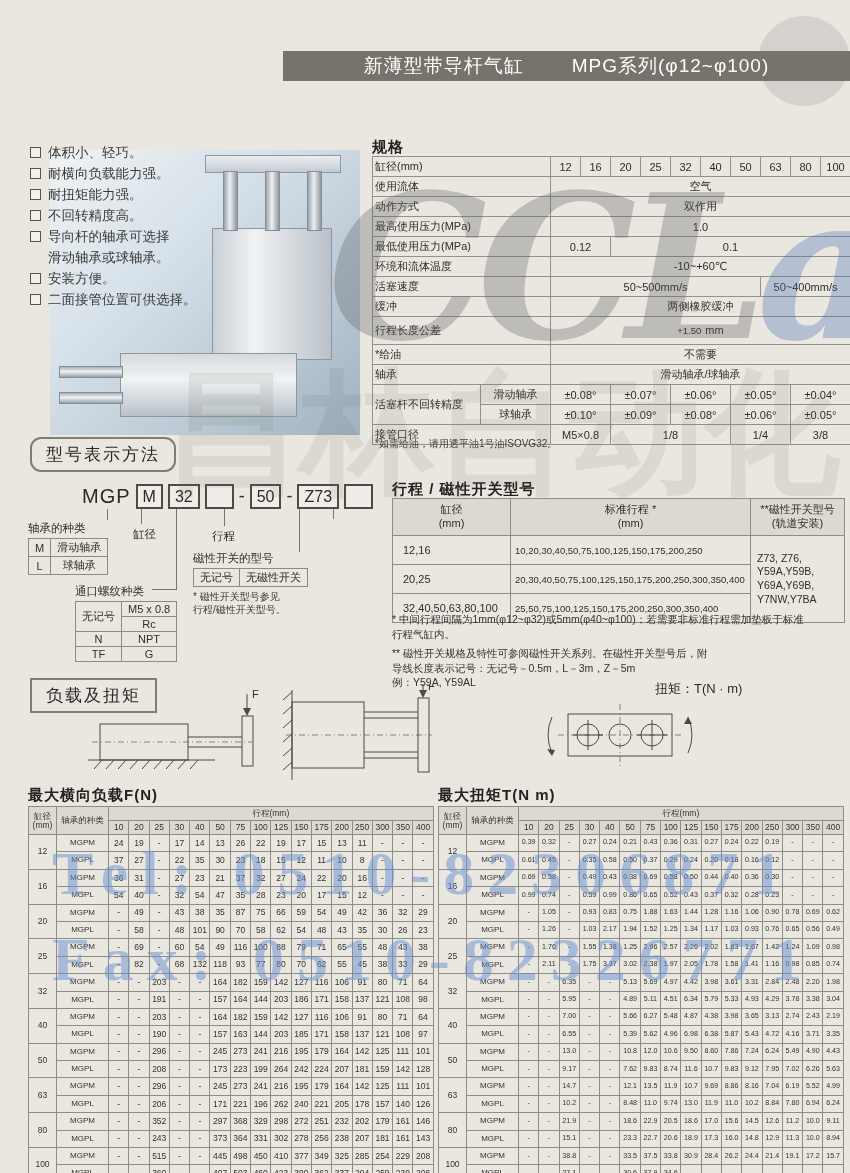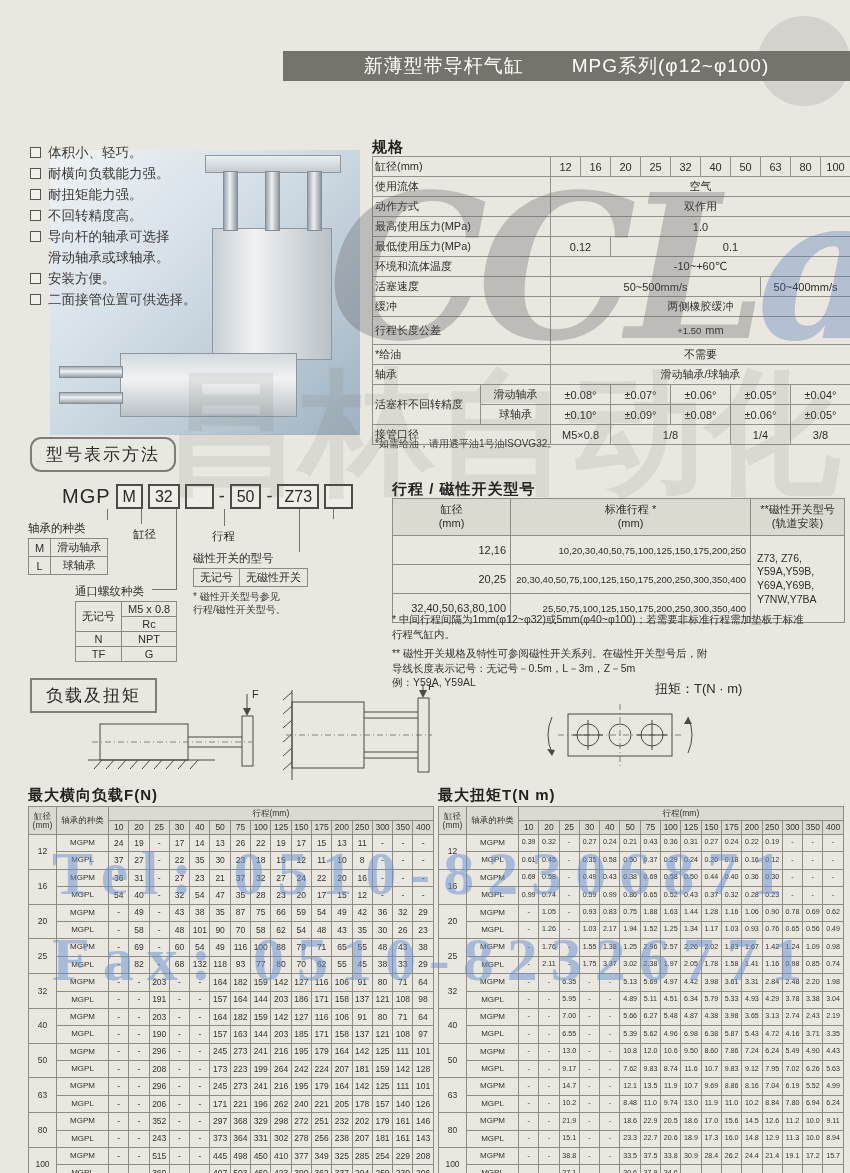--- a/index.html
+++ b/index.html
@@ -36,36 +36,36 @@
       letter-spacing:2px;color:#2a2926;background:transparent;z-index:2;}
   
   .spec-table{position:absolute;left:372px;top:156px;width:478px;border-collapse:collapse;table-layout:fixed;z-index:2;}
   .spec-table td{border:1px solid #94918a;font-size:11px;text-align:center;padding:0 2px;height:19px;color:#2e2d29;overflow:hidden;}
   .spec-table td.lbl{text-align:left;}
   .tol{display:flex;align-items:center;justify-content:center;gap:4px;line-height:1;}
   .tol .fr{display:flex;flex-direction:row;font-size:9.5px;align-items:flex-start;}
   .spec-note{position:absolute;left:375px;top:437px;font-size:10px;color:#3a3935;z-index:2;}
   
   .model-line{position:absolute;left:62px;top:484px;display:inline-flex;align-items:center;gap:5px;z-index:2;}
-  .model-line .mgp{font-size:20px;color:#2a2926;letter-spacing:1px;}
+  .model-line .mgp{font-size:20px;color:#2a2926;letter-spacing:1px;margin-left:20px;}
   .mbox{border:2px solid #4c4b46;padding:1px 5px;font-size:16px;min-height:19px;display:inline-flex;
       align-items:center;justify-content:center;color:#2a2926;background:rgba(255,255,255,.25);}
   .mbox.empty{min-width:15px;}
   .dash{font-size:18px;}
   .mini-title{font-size:11.5px;color:#2e2d29;margin-bottom:2px;white-space:nowrap;}
   .mini{border-collapse:collapse;}
   .mini td{border:1px solid #8d8a84;font-size:11px;padding:1px 6px;color:#2e2d29;text-align:center;white-space:nowrap;}
   .small-label{position:absolute;font-size:11.5px;color:#2e2d29;z-index:2;}
   .mini-note{font-size:10px;color:#3a3935;line-height:1.3;margin-top:3px;}
   .ll{position:absolute;background:#77756e;z-index:2;}
   
   .stroke-table{position:absolute;left:392px;top:498px;width:452px;border-collapse:collapse;table-layout:fixed;z-index:2;}
   .stroke-table td,.stroke-table th{border:1px solid #8f8c85;color:#2e2d29;font-weight:normal;}
   .stroke-table th{background:#dcd9d1;font-size:11px;height:34px;white-space:pre-line;line-height:1.25;}
-  .stroke-table td{font-size:9.5px;height:28px;padding:0 4px;text-align:right;}
+  .stroke-table td{font-size:9.5px;height:28px;padding:0 4px;text-align:left;}
   .stroke-table td.bore{font-size:11px;padding-left:10px;}
   .stroke-table td.switches{font-size:10.5px;white-space:pre-line;line-height:1.3;text-align:left;padding-left:6px;}
   .notes{position:absolute;left:392px;top:612px;font-size:10.5px;line-height:1.4;color:#33322e;white-space:pre-line;z-index:2;}
   .torque-label{position:absolute;left:655px;top:680px;font-size:13px;color:#2a2926;z-index:2;}
   
   .diagrams{position:absolute;left:80px;top:684px;z-index:2;}
   
   .load-wrap{position:absolute;top:806px;z-index:2;}
   .load-wrap table{border-collapse:collapse;table-layout:fixed;}
   .load-wrap th,.load-wrap td{border:1px solid #8f8c85;padding:0;text-align:center;color:#33322e;font-weight:normal;line-height:1.05;}

